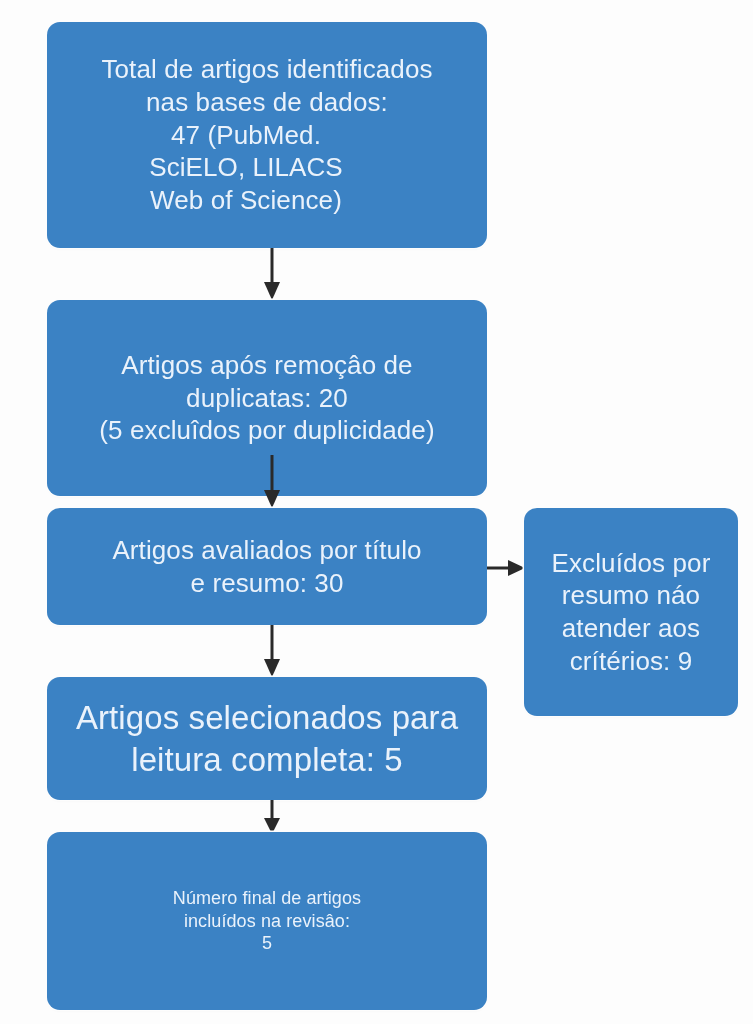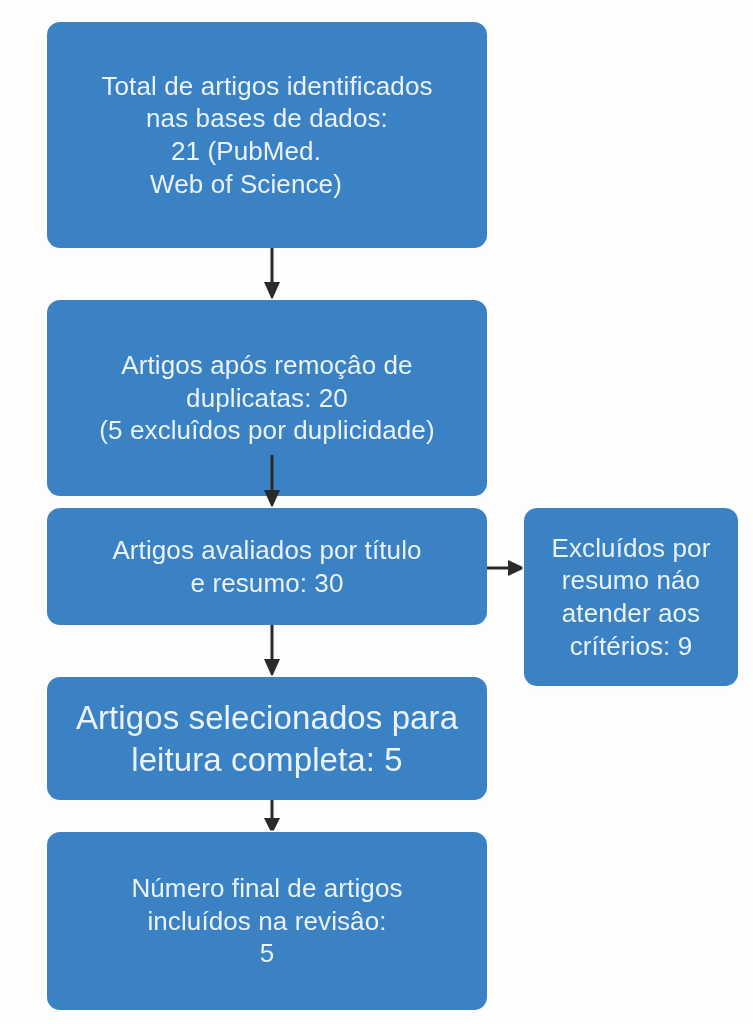--- a/index.html
+++ b/index.html
@@ -47,48 +47,49 @@
 
   #node-deduplicated {
     left: 47px;  top: 300px; width: 440px; height: 196px;
     font-size: 26px;
   }
   #node-screened {
     left: 47px;  top: 508px; width: 440px; height: 117px;
     font-size: 26px;
   }
   #node-excluded {
-    left: 524px; top: 508px; width: 214px; height: 178px;
+    left: 524px; top: 508px; width: 214px; height: 208px;
     font-size: 26px;
   }
   #node-fulltext {
     left: 47px;  top: 677px; width: 440px; height: 123px;
     font-size: 33px;
   }
   #node-included {
     left: 47px;  top: 832px; width: 440px; height: 178px;
-    font-size: 26px;
+    font-size: 18px;
   }
 
   
   .connector {
     position: absolute;
     pointer-events: none;
   }
   .connector svg { display: block; overflow: visible; }
 </style>
 </head>
 <body>
 
 <div id="canvas">
 
   <div class="node" id="node-identified">
     <span class="line">Total de artigos identificados</span>
     <span class="line">nas bases de dados:</span>
-    <span class="line shift">21 (PubMed.</span>
+    <span class="line shift">47 (PubMed.</span>
+    <span class="line shift">SciELO, LILACS</span>
     <span class="line shift">Web of Science)</span>
   </div>
 
   <div class="connector" id="conn-1" style="left:262px; top:248px;">
     <svg width="20" height="54" viewBox="0 0 20 54" aria-hidden="true">
       <line x1="10" y1="0" x2="10" y2="40" stroke="#2a2a2a" stroke-width="3"></line>
       <polygon points="10,52 2,34 18,34" fill="#2a2a2a"></polygon>
     </svg>
   </div>
 

